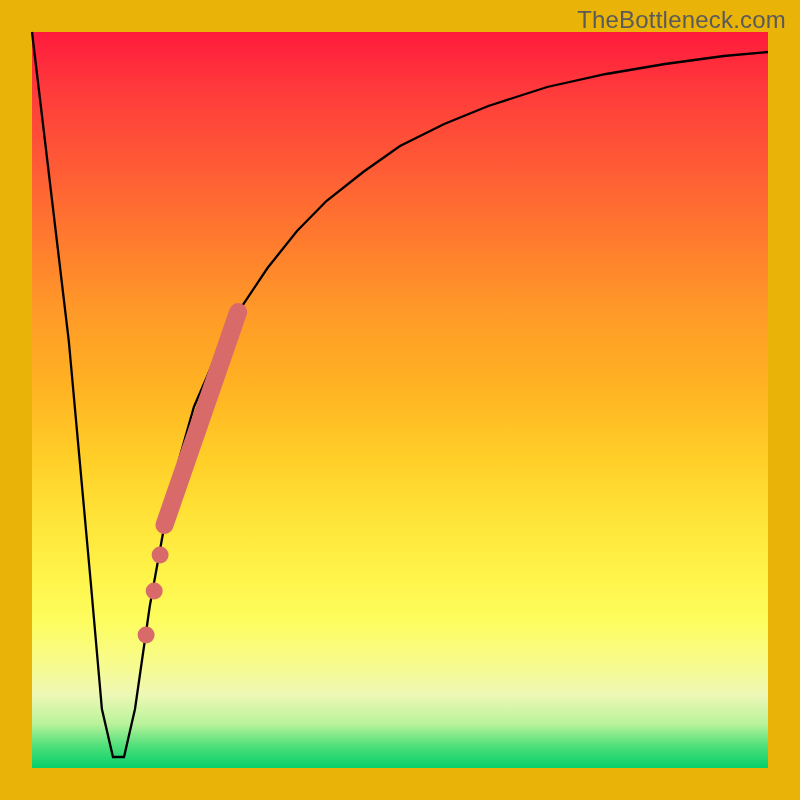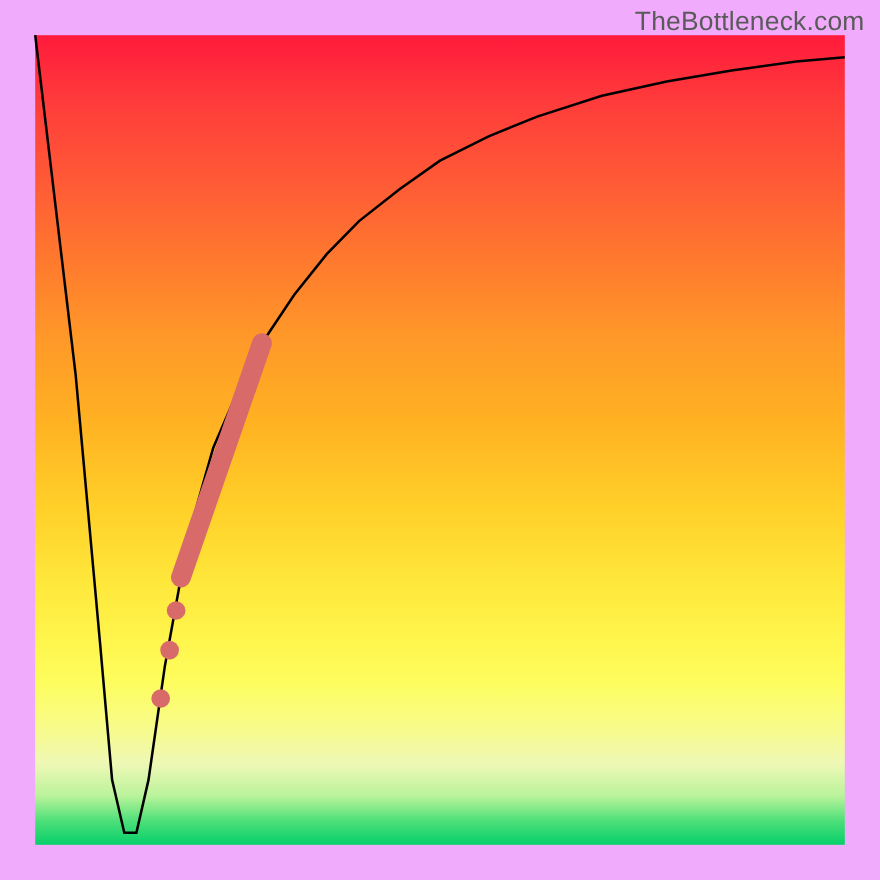--- a/index.html
+++ b/index.html
@@ -7,21 +7,21 @@
     padding: 0;
     width: 800px;
     height: 800px;
     overflow: hidden;
     background: #000;
   }
   .frame {
     position: relative;
     width: 800px;
     height: 800px;
-    background: #f0abfc;
+    background: #eab308;
   }
   .plot-area {
     position: absolute;
     left: 32px;
     top: 32px;
     width: 736px;
     height: 736px;
     background: linear-gradient(
       to bottom,
       #ff1a3c 0%,

